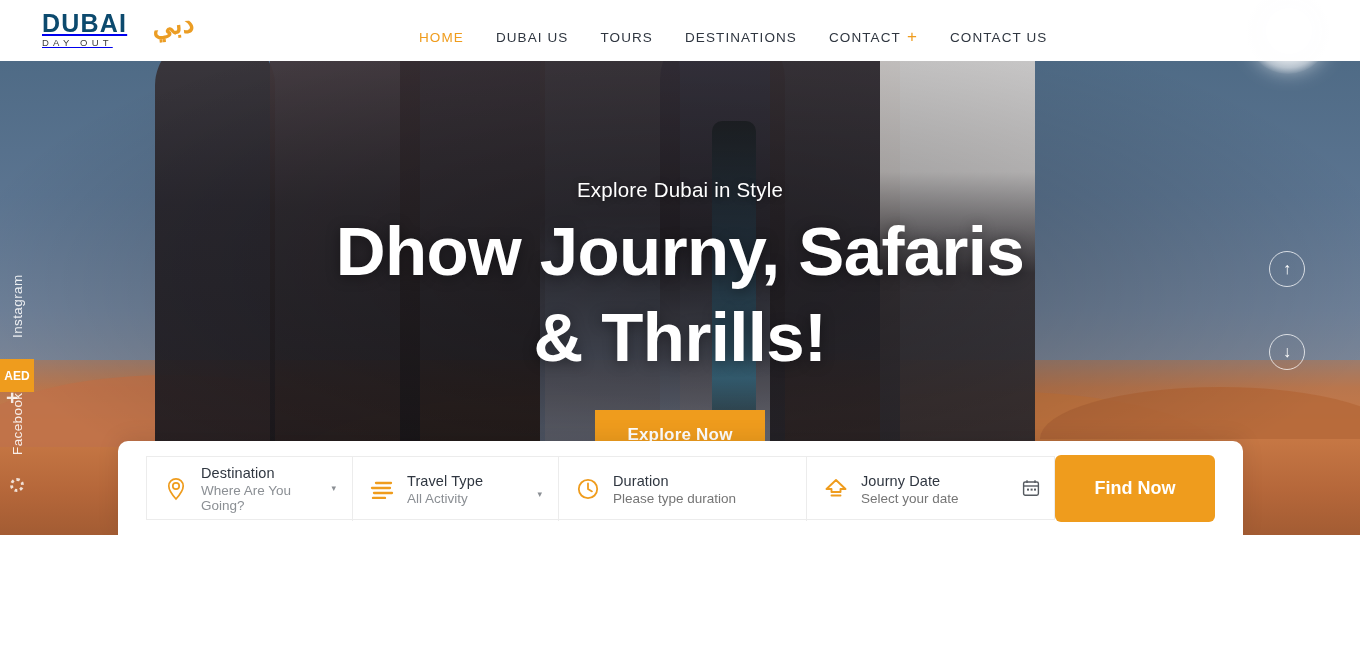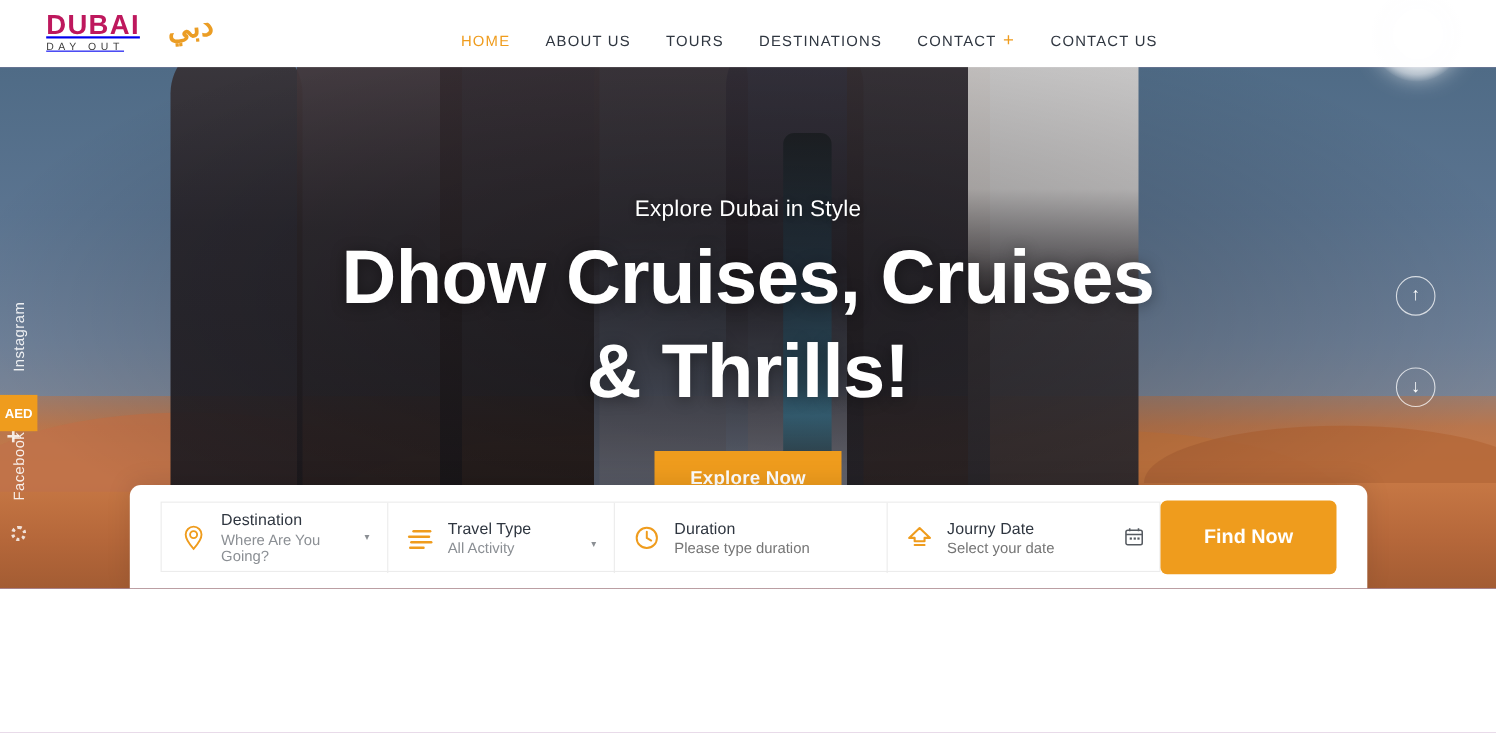--- a/index.html
+++ b/index.html
@@ -19,21 +19,21 @@
     z-index: 40;
     display: flex; align-items: center;
   }
   .logo-wrap {
     position: absolute; left: 42px; top: 11px;
     width: 130px; height: 40px;
     display: block;
   }
   .logo-main {
     font-size: 25px; font-weight: bold; letter-spacing: 1.2px;
-    color: #be185d; line-height: 24px;
+    color: #0c4a6e; line-height: 24px;
     font-family: "Liberation Sans", sans-serif;
   }
   .logo-sub {
     font-size: 9.5px; letter-spacing: 4.2px; color: #3b3b3b;
     line-height: 13px; margin-top: 1px;
   }
   .logo-arabic {
     position: absolute; right: -22px; top: -2px;
     font-size: 27px; color: #eb9d24; font-weight: bold;
     transform: rotate(-6deg);
@@ -221,21 +221,21 @@
       <div class="logo-main">DUBAI</div>
       <div class="logo-sub">DAY OUT</div>
       <div class="logo-arabic">دبي</div>
     </a>
 
     <nav class="nav">
       <a href="#" class="active">
           <span>HOME</span>
         </a>
       <a href="#">
-          <span>ABOUT US</span>
+          <span>DUBAI US</span>
         </a>
       <a href="#">
           <span>TOURS</span>
         </a>
       <a href="#">
           <span>DESTINATIONS</span>
         </a>
       <a href="#">
         <span>CONTACT</span>
         <span class="plus">+</span>
@@ -268,21 +268,21 @@
       <div class="board"></div>
       <div class="person p6"></div>
       <div class="person p7"></div>
 
       <div class="hero-vignette"></div>
     </div>
 
     <div class="hero-content">
       <div class="hero-sub">Explore Dubai in Style</div>
       <h1 class="hero-title">
-        <span>Dhow Cruises, Cruises</span>
+        <span>Dhow Journy, Safaris</span>
         <span>&amp; Thrills!</span>
       </h1>
       <button class="cta">Explore Now</button>
     </div>
 
     <div class="side-arrows">
       <button class="arrow-btn">↑</button>
       <button class="arrow-btn">↓</button>
     </div>
 

